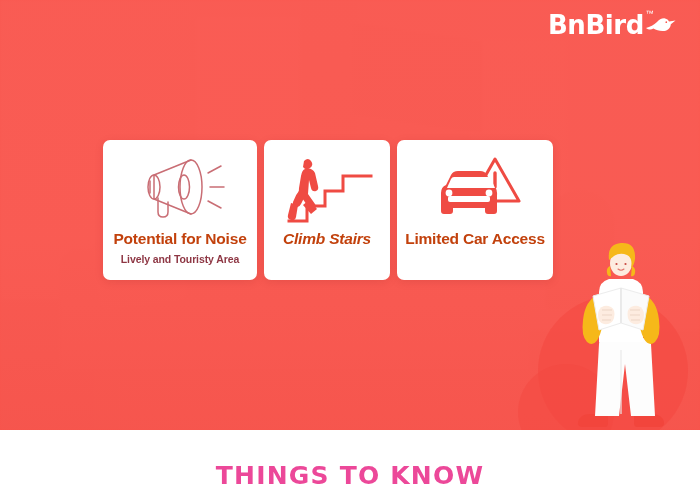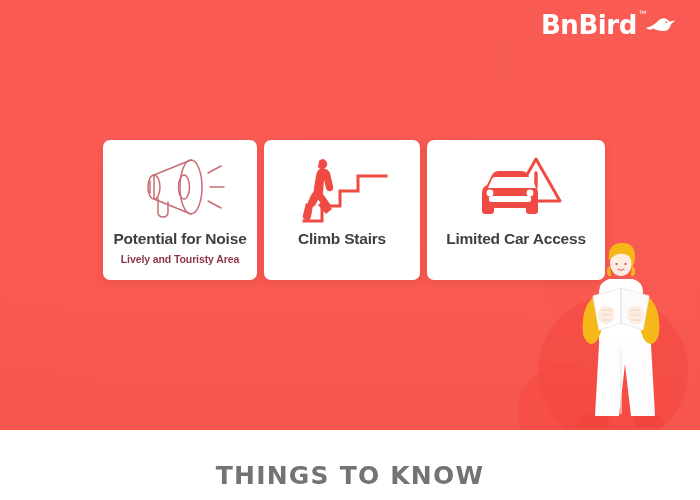--- a/index.html
+++ b/index.html
@@ -76,21 +76,20 @@
     opacity: 0.72;
   }
 
   
   .brand {
     position: absolute;
     right: 22px;
     top: 12px;
     display: flex;
     align-items: center;
-    gap: 7px;
     z-index: 20;
   }
   .brand-word {
     position: relative;
     color: #ffffff;
     font-size: 26px;
     font-weight: bold;
     letter-spacing: -0.4px;
     line-height: 1;
     font-family: "DejaVu Sans", sans-serif;
@@ -161,53 +160,53 @@
   }
   .card-icon {
     height: 78px;
     display: flex;
     align-items: center;
     justify-content: center;
   }
   .card-title {
     font-size: 15.5px;
     font-weight: bold;
-    color: #404040;
+    color: #c2410c;
     text-align: center;
     line-height: 1.1;
     margin-top: 2px;
     letter-spacing: -0.2px;
   }
   .card-sub {
     font-size: 10.5px;
     font-weight: bold;
     color: #8e3744;
     text-align: right;
     line-height: 1.35;
     margin-top: 5px;
     letter-spacing: -0.1px;
   }
-  .card-2 { width: 156px; }
-  .card-3 { width: 178px; }
+  .card-2 { width: 126px; font-style: italic; }
+  .card-3 { width: 156px; }
 
   
   .banner {
     position: absolute;
     left: 0;
     bottom: 0;
     width: 700px;
     height: 70px;
     background: #ffffff;
     display: flex;
     align-items: center;
     justify-content: center;
     z-index: 15;
   }
   .banner-text {
-    color: #737373;
+    color: #ec4899;
     font-size: 25px;
     font-weight: bold;
     letter-spacing: 1.2px;
     font-family: "DejaVu Sans", sans-serif;
     margin-top: 20px;
   }
 </style>
 </head>
 <body>
 

